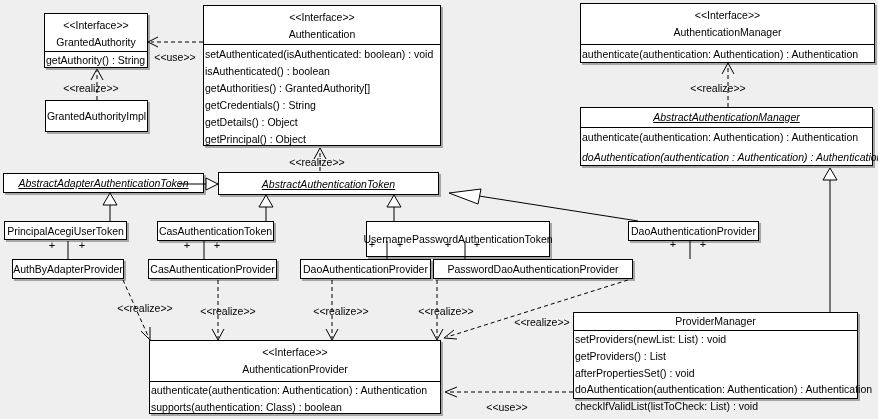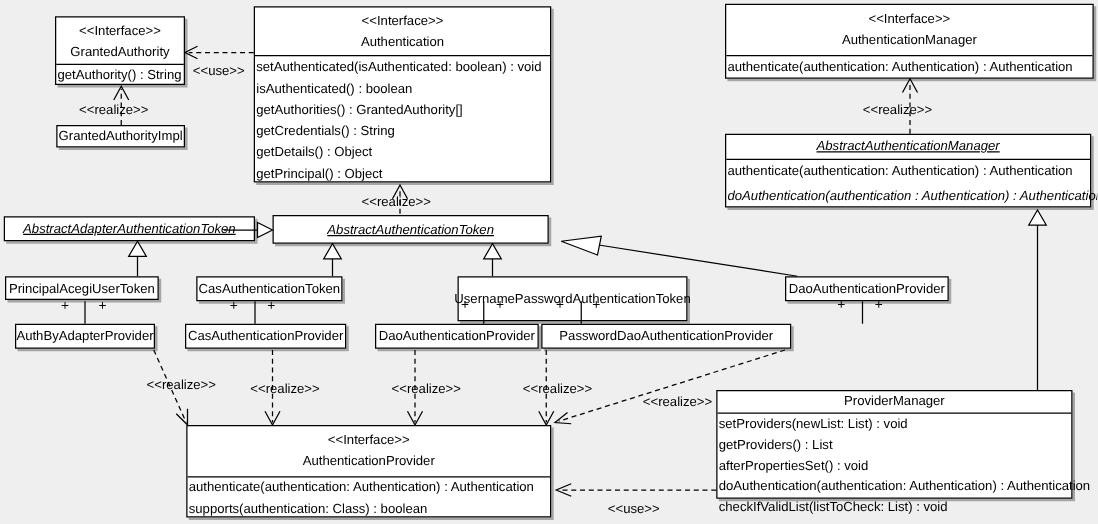--- a/index.html
+++ b/index.html
@@ -34,21 +34,21 @@
   <div class="uml-box" style="left:44px;top:13px;width:104px;height:55px">
     <div class="title two" style="height:37px">
       <div>&lt;&lt;Interface&gt;&gt;</div>
       <div class="cname">GrantedAuthority</div>
     </div>
     <div class="methods" style="line-height:17px">
         <div class="method-line">getAuthority() : String</div>
       </div>
   </div>
 
-  <div class="uml-box" style="left:45px;top:100px;width:103px;height:18px">
+  <div class="uml-box" style="left:45px;top:100px;width:103px;height:32px">
     <div class="cname-only">
         <span class="cname">GrantedAuthorityImpl</span>
       </div>
   </div>
 
   <div class="uml-box" style="left:203px;top:5px;width:238px;height:141px">
     <div class="title two" style="height:38px">
       <div>&lt;&lt;Interface&gt;&gt;</div>
       <div class="cname">Authentication</div>
     </div>

